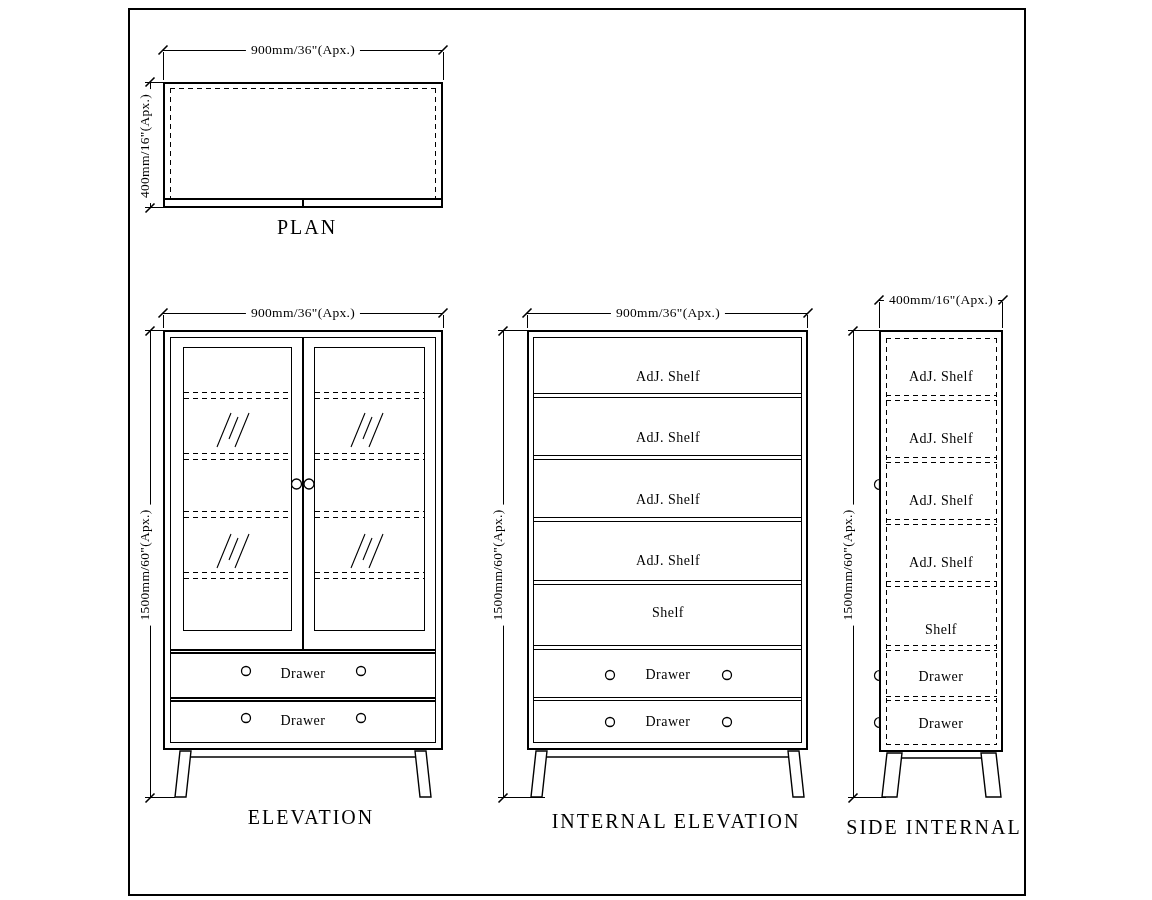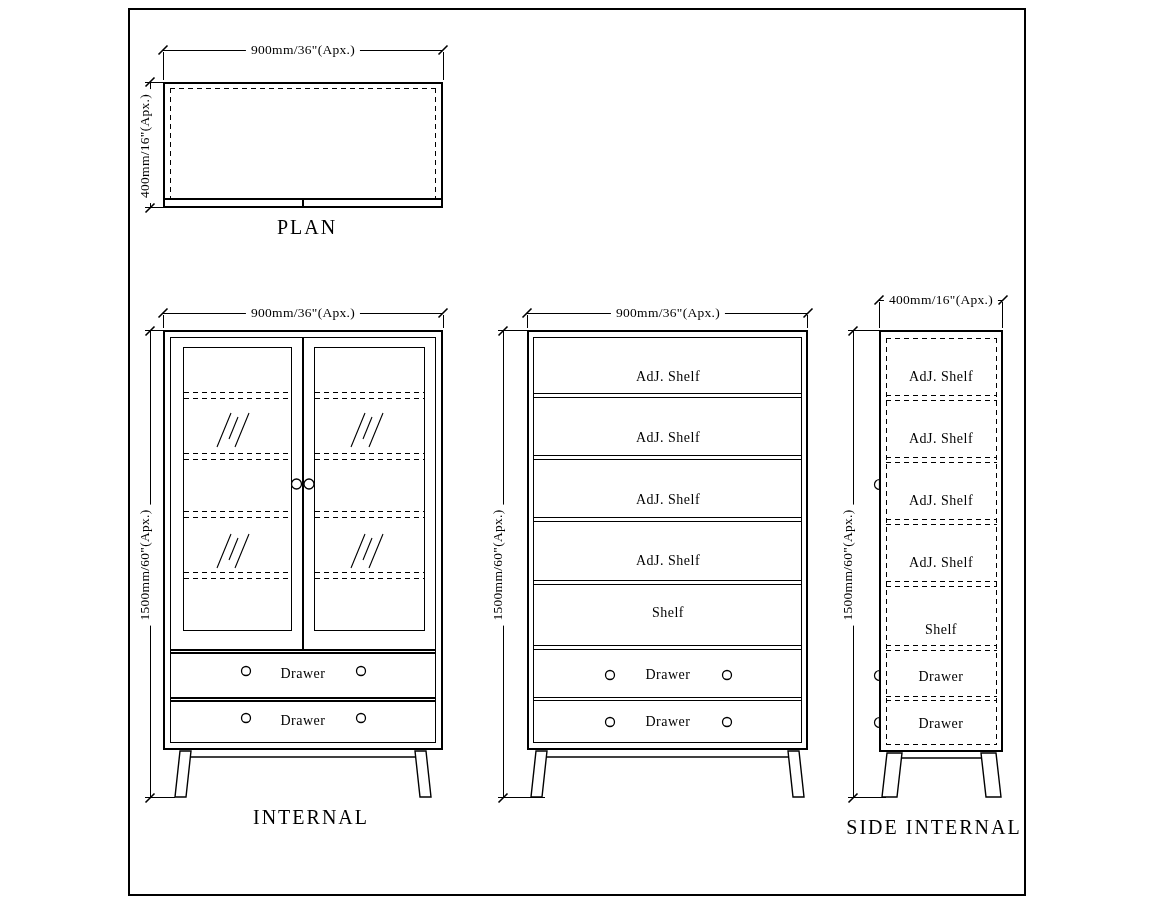--- a/index.html
+++ b/index.html
@@ -95,21 +95,21 @@
     <div class="dash-h" style="left:315px;top:572px;width:109px;"></div>
     <div class="dash-h" style="left:315px;top:578px;width:109px;"></div>
 
     <div class="ln h" style="left:170px;top:649px;width:266px;"></div>
     <div class="ln h" style="left:170px;top:652px;width:266px;"></div>
     <div class="ln h" style="left:170px;top:697px;width:266px;"></div>
     <div class="ln h" style="left:170px;top:700px;width:266px;"></div>
     <div class="label" style="left:303px;top:674px;">Drawer</div>
     <div class="label" style="left:303px;top:721px;">Drawer</div>
 
-    <div class="title" style="left:311px;top:817px;">INTERNAL</div>
+    <div class="title" style="left:311px;top:817px;">ELEVATION</div>
   </div>
 
   <div class="group">
 
     <div class="ln h dim" style="left:527px;top:313px;width:281px;"></div>
     <div class="ln v dim" style="left:527px;top:315px;height:13px;"></div>
     <div class="ln v dim" style="left:807px;top:315px;height:13px;"></div>
     <div class="dim-text" style="left:668px;top:313px;">900mm/36"(Apx.)</div>
 
     <div class="ln v dim" style="left:503px;top:331px;height:467px;"></div>
@@ -128,20 +128,21 @@
     <div class="band slim" style="left:533px;top:697px;width:269px;"></div>
 
     <div class="label" style="left:668px;top:377px;">AdJ. Shelf</div>
     <div class="label" style="left:668px;top:438px;">AdJ. Shelf</div>
     <div class="label" style="left:668px;top:500px;">AdJ. Shelf</div>
     <div class="label" style="left:668px;top:561px;">AdJ. Shelf</div>
     <div class="label" style="left:668px;top:613px;">Shelf</div>
     <div class="label" style="left:668px;top:675px;">Drawer</div>
     <div class="label" style="left:668px;top:722px;">Drawer</div>
 
+    <div class="title" style="left:676px;top:821px;">INTERNAL ELEVATION</div>
   </div>
 
   <div class="group">
 
     <div class="ln h dim" style="left:879px;top:300px;width:124px;"></div>
     <div class="ln v dim" style="left:879px;top:302px;height:26px;"></div>
     <div class="ln v dim" style="left:1002px;top:302px;height:26px;"></div>
     <div class="dim-text" style="left:941px;top:300px;">400mm/16"(Apx.)</div>
 
     <div class="ln v dim" style="left:853px;top:331px;height:467px;"></div>

